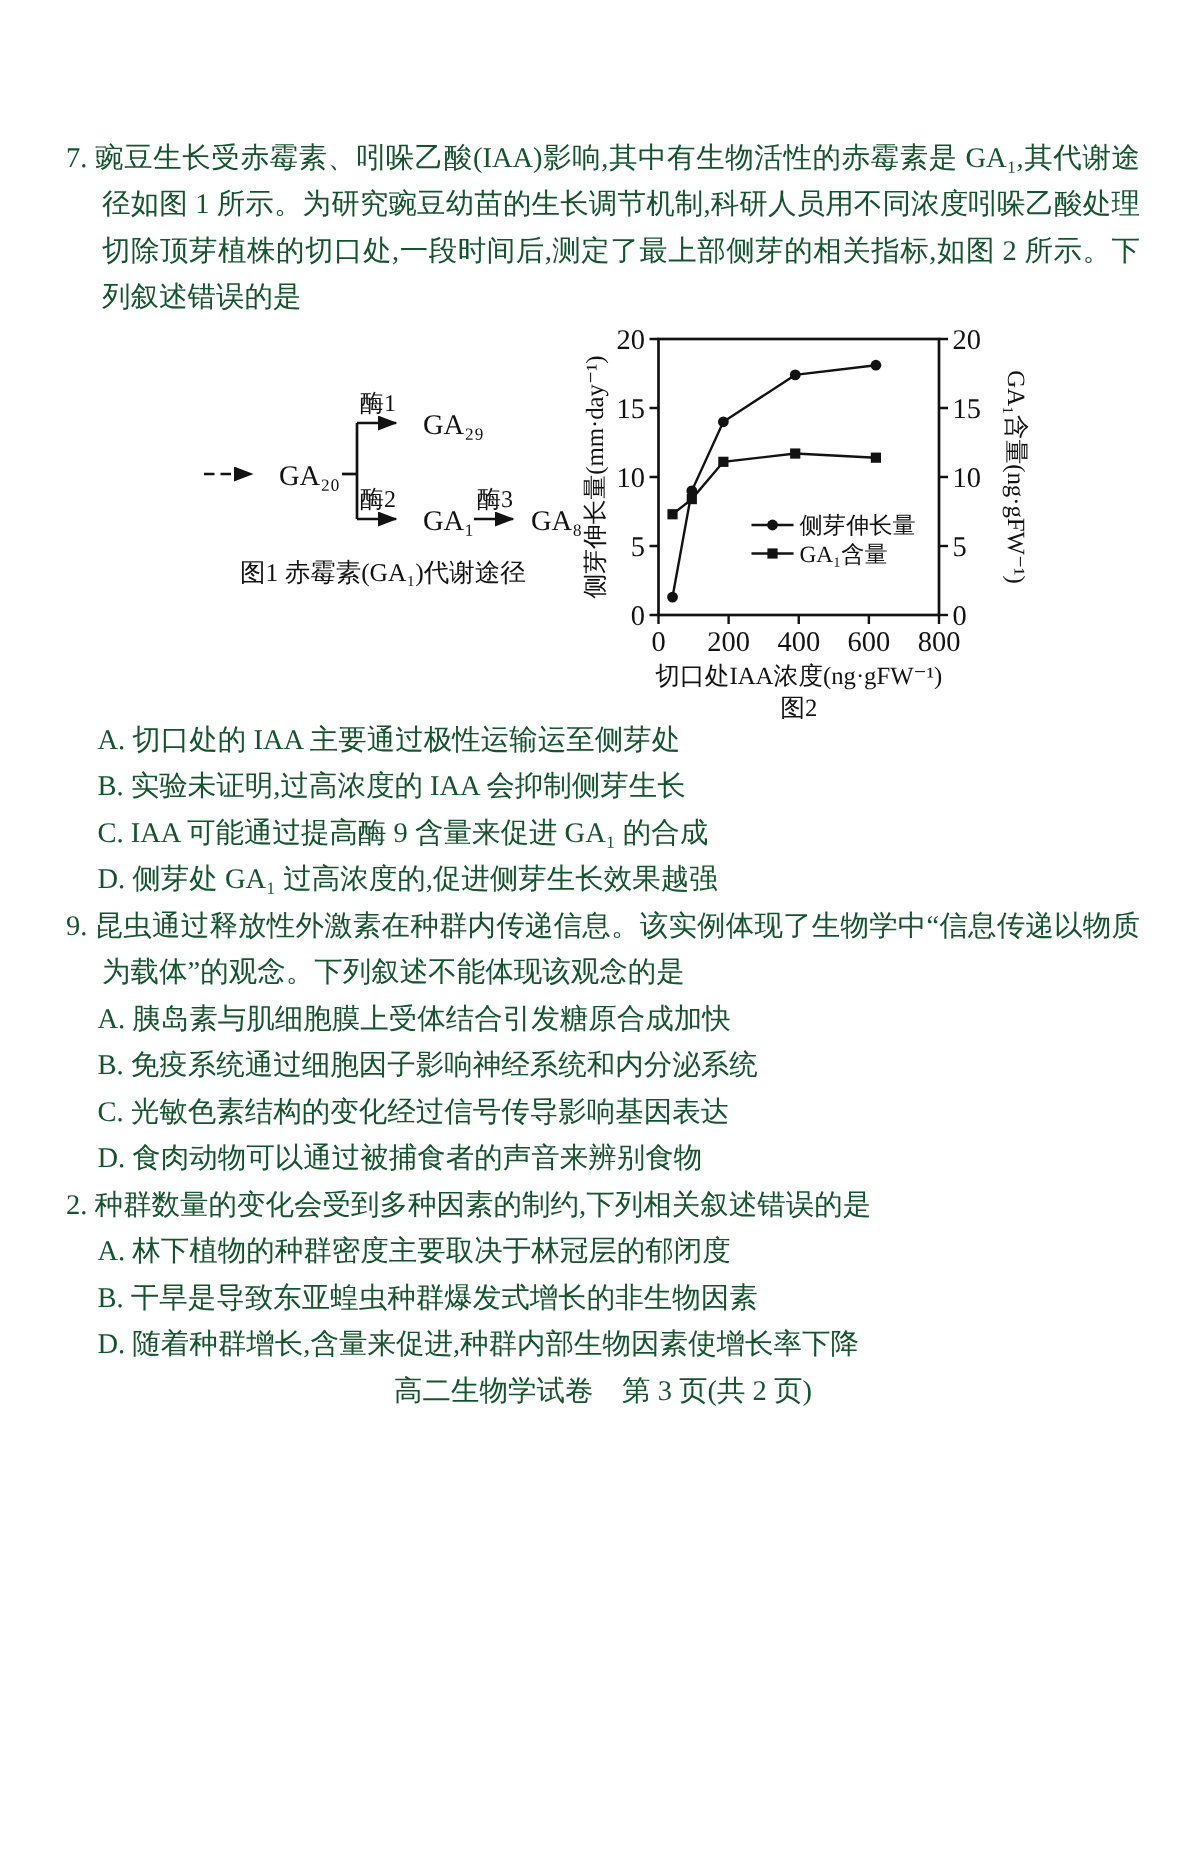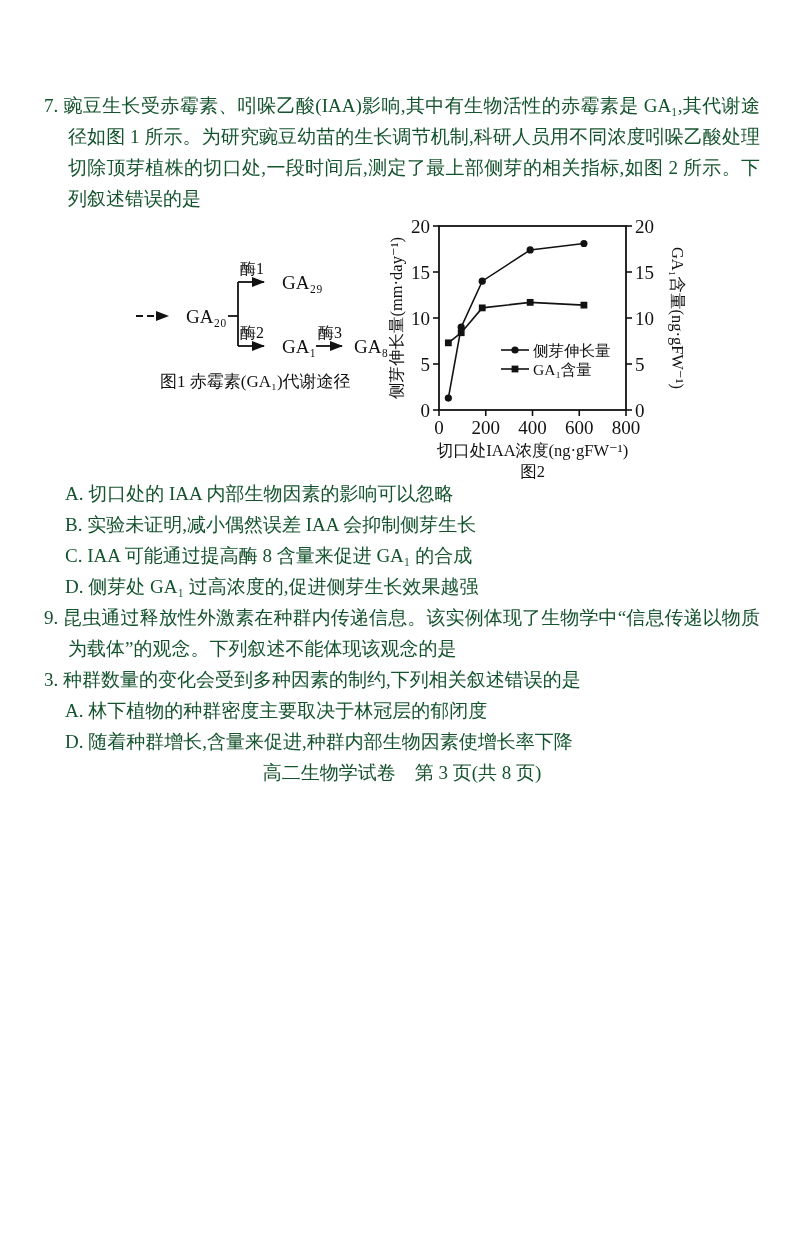--- a/index.html
+++ b/index.html
@@ -121,34 +121,41 @@
           <line x1="112" y1="138" x2="140" y2="138" stroke="#121212" stroke-width="1.6"></line>
           <circle cx="126" cy="138" r="3.6" fill="#121212"></circle>
           <text x="144" y="143.5" class="legend">侧芽伸长量</text>
           <line x1="112" y1="157" x2="140" y2="157" stroke="#121212" stroke-width="1.6"></line>
           <rect x="122.6" y="153.6" width="6.8" height="6.8" fill="#121212"></rect>
           <text x="144" y="162.5" class="legend">GA₁含量</text>
         </svg>
     </div>
 
     <div class="q-options">
-      <p class="opt">A. 切口处的 IAA 内部生物因素的影响可以忽略</p>
-      <p class="opt">B. 实验未证明,减小偶然误差 IAA 会抑制侧芽生长</p>
-      <p class="opt">C. IAA 可能通过提高酶 8 含量来促进 GA₁ 的合成</p>
+      <p class="opt">A. 切口处的 IAA 主要通过极性运输运至侧芽处</p>
+      <p class="opt">B. 实验未证明,过高浓度的 IAA 会抑制侧芽生长</p>
+      <p class="opt">C. IAA 可能通过提高酶 9 含量来促进 GA₁ 的合成</p>
       <p class="opt">D. 侧芽处 GA₁ 过高浓度的,促进侧芽生长效果越强</p>
     </div>
   </section>
 
 
   <section>
     <p class="q-stem">9. 昆虫通过释放性外激素在种群内传递信息。该实例体现了生物学中“信息传递以物质为载体”的观念。下列叙述不能体现该观念的是</p>
+    <div class="q-options">
+      <p class="opt">A. 胰岛素与肌细胞膜上受体结合引发糖原合成加快</p>
+      <p class="opt">B. 免疫系统通过细胞因子影响神经系统和内分泌系统</p>
+      <p class="opt">C. 光敏色素结构的变化经过信号传导影响基因表达</p>
+      <p class="opt">D. 食肉动物可以通过被捕食者的声音来辨别食物</p>
+    </div>
   </section>
 
   <section>
-    <p class="q-stem">3. 种群数量的变化会受到多种因素的制约,下列相关叙述错误的是</p>
+    <p class="q-stem">2. 种群数量的变化会受到多种因素的制约,下列相关叙述错误的是</p>
     <div class="q-options">
       <p class="opt">A. 林下植物的种群密度主要取决于林冠层的郁闭度</p>
+      <p class="opt">B. 干旱是导致东亚蝗虫种群爆发式增长的非生物因素</p>
       <p class="opt">D. 随着种群增长,含量来促进,种群内部生物因素使增长率下降</p>
     </div>
   </section>
 
-  <p class="footer">高二生物学试卷　第 3 页(共 8 页)</p>
+  <p class="footer">高二生物学试卷　第 3 页(共 2 页)</p>
 </div>
 
 </body></html>

